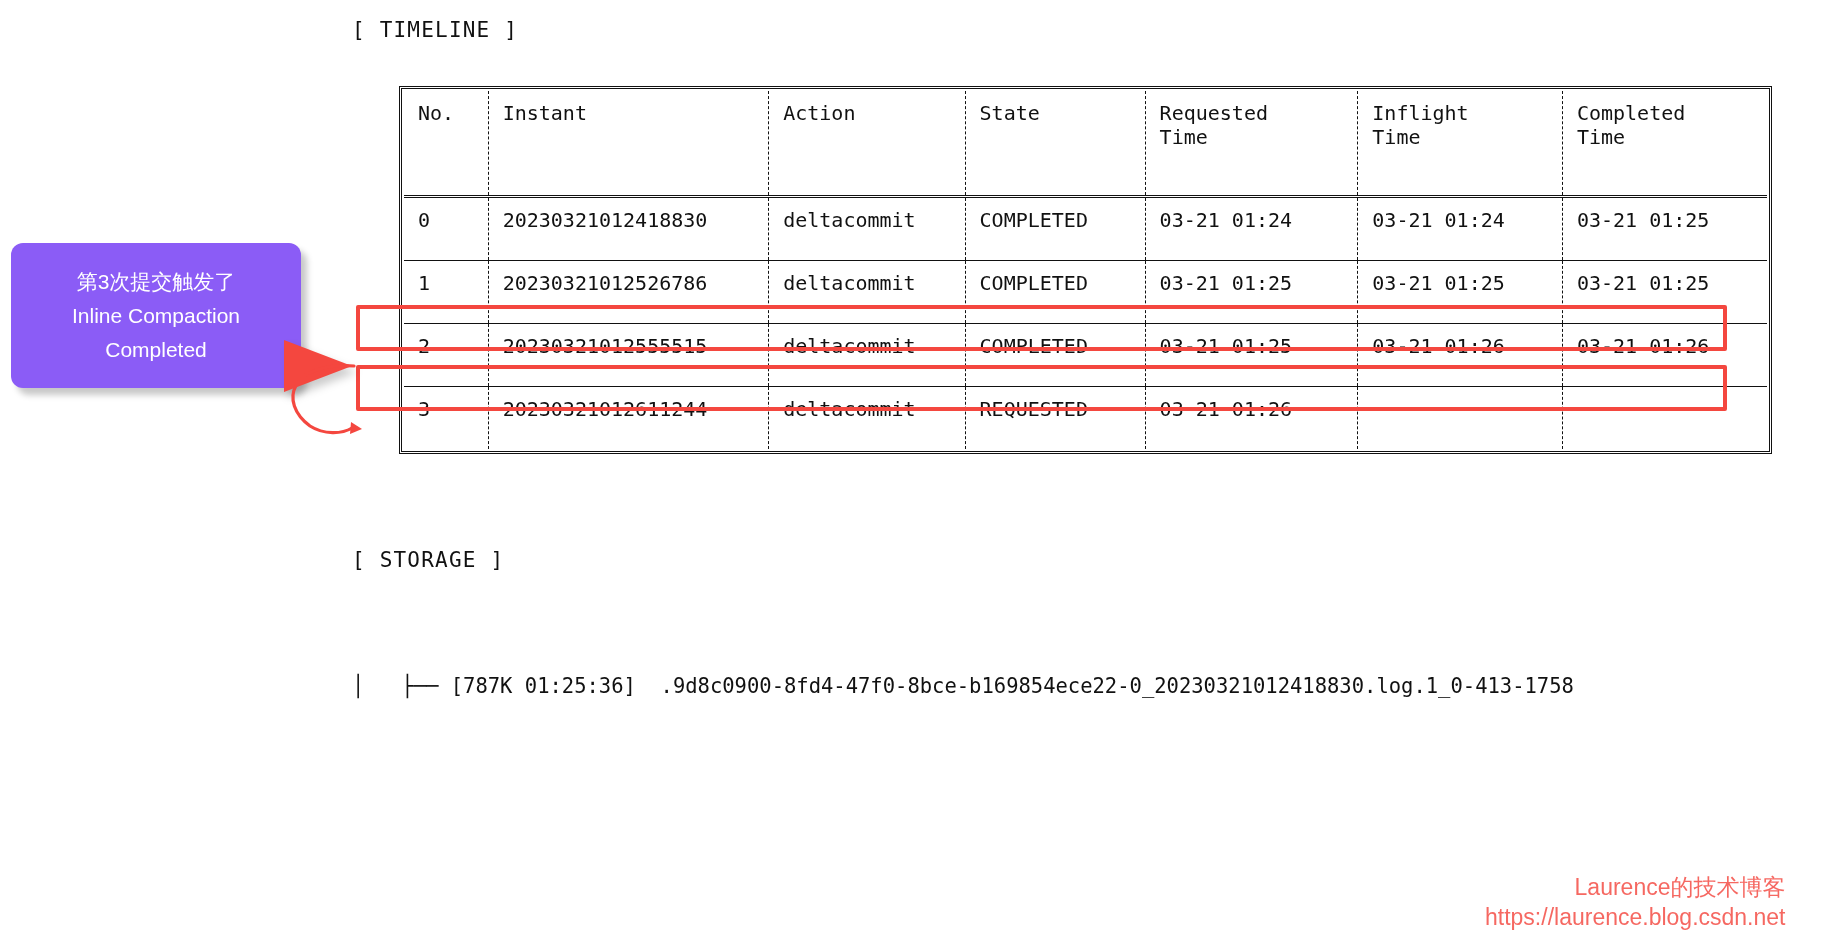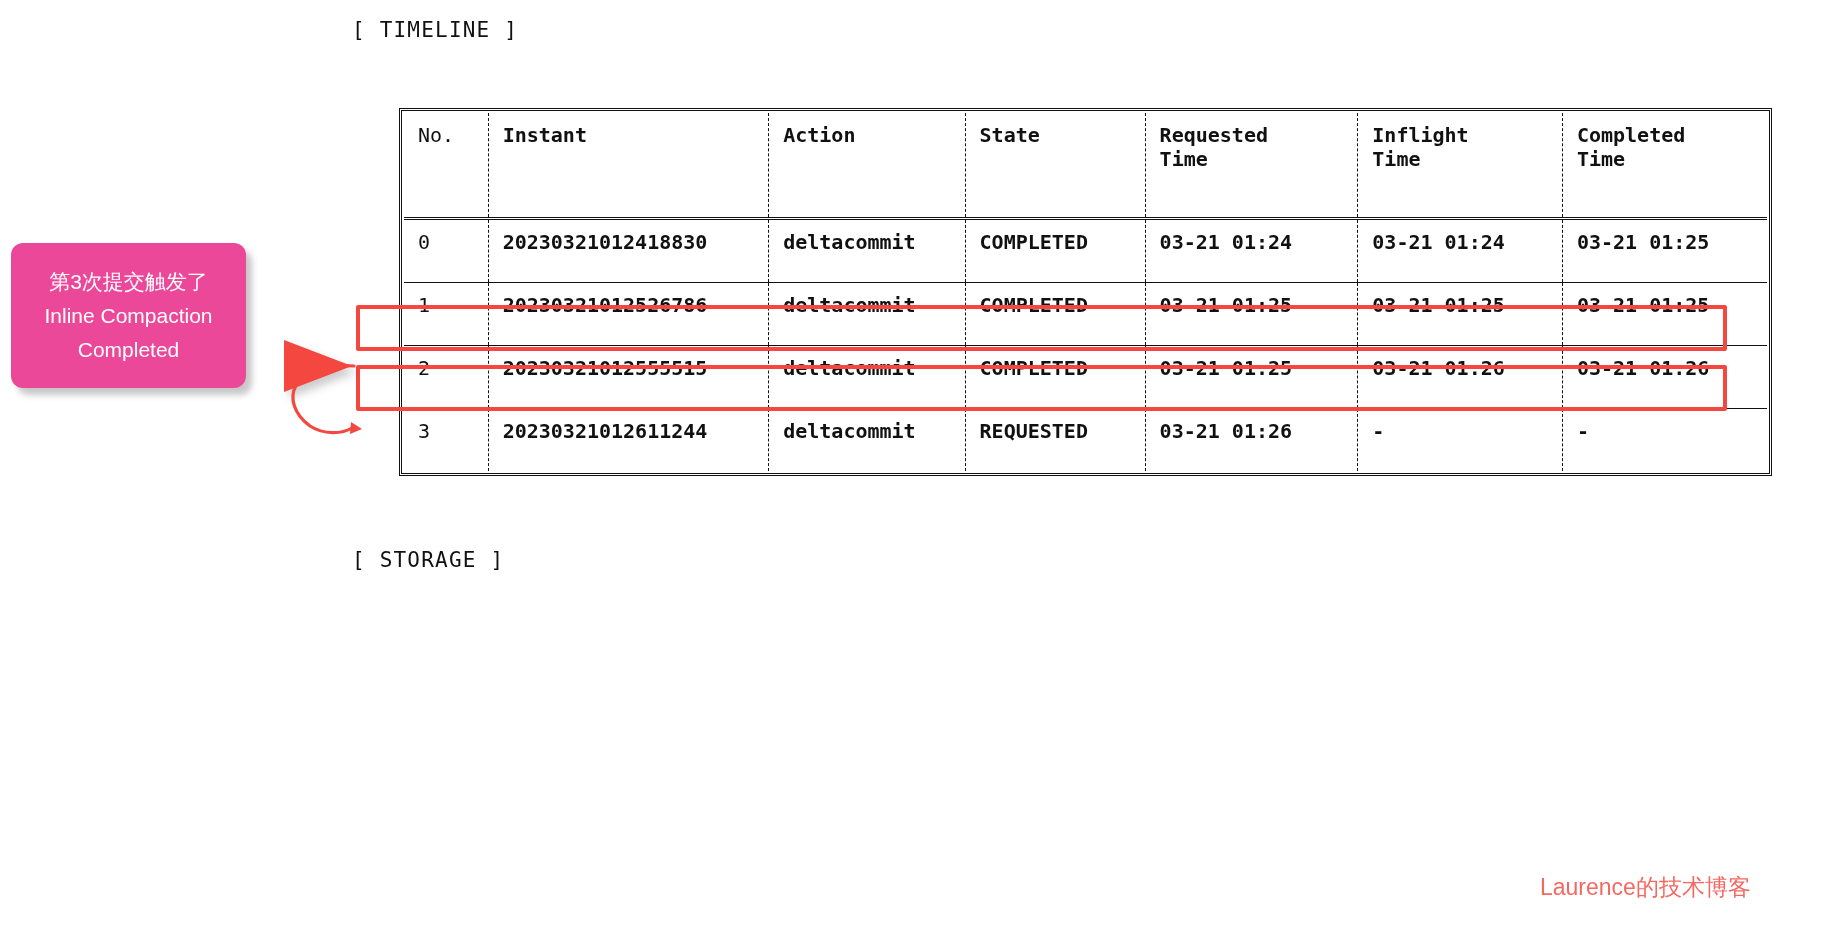--- a/index.html
+++ b/index.html
@@ -27,21 +27,21 @@
     white-space: pre;
     text-align: right;
   }
   #timeline-label { left: 352px; top: 18px; }
   #storage-label  { left: 352px; top: 548px; }
 
   
   #timeline-table-wrap {
     position: absolute;
     left: 354px;
-    top: 108px;
+    top: 86px;
     width: 1373px;
     padding-left: 45px;
   }
   table.tl {
     border-collapse: collapse;
     table-layout: fixed;
     width: 100%;
     font-family: "DejaVu Sans Mono", "Liberation Mono", monospace;
     font-size: 20px;
     color: #111;
@@ -54,21 +54,20 @@
     white-space: pre-line;
   }
   
   .outer-border {
     border: 3px double #111;
     padding: 2px;
   }
   
   table.tl td + td, table.tl th + th {
     border-left: 1.5px dashed #111;
-    font-weight: bold;
   }
   
   table.tl thead th {
     border-bottom: 3px double #111;
     height: 84px;
   }
   table.tl tbody tr td {
     border-bottom: 1.5px solid #111;
     height: 42px;
   }
@@ -92,23 +91,23 @@
     box-sizing: border-box;
   }
   #hl-row2 { left: 356px; top: 305px; width: 1371px; height: 46px; }
   #hl-row3 { left: 356px; top: 365px; width: 1371px; height: 46px; }
 
   
   #callout {
     position: absolute;
     left: 11px;
     top: 243px;
-    width: 235px;
+    width: 290px;
     height: 145px;
-    background: #ec4899;
+    background: #8b5cf6;
     border-radius: 12px;
     box-shadow: 6px 7px 6px rgba(0,0,0,0.22);
     color: #ffffff;
     font-family: "Liberation Sans", "DejaVu Sans", sans-serif;
     font-size: 21px;
     line-height: 34px;
     text-align: center;
     display: flex;
     flex-direction: column;
     justify-content: center;
@@ -252,23 +251,25 @@
 <div id="callout-tail"></div>
 
 <svg id="curve-arrow" viewBox="0 0 130 100">
   <path d="M 104 26 C 40 22, 28 62, 60 86 C 74 95, 92 94, 102 88" fill="none" stroke="#f4473f" stroke-width="3.2" stroke-linecap="round"></path>
   <polygon points="101,82 112,89 100,94" fill="#f4473f"></polygon>
 </svg>
 
 <div id="storage-label" class="section-label">[ STORAGE ]</div>
 
 <div id="storage-tree">
+  <span class="tline">│   ├── [787K 01:25:36]  .9d8c0900-8fd4-47f0-8bce-b169854ece22-0_20230321012418830.log.1_0-413-1758</span>
   
   
   
   
   
   
 </div>
 
 <div id="watermark">
   <span>Laurence的技术博客</span>
+  <span class="wm2">https://laurence.blog.csdn.net</span>
 </div>
 
 </body></html>

